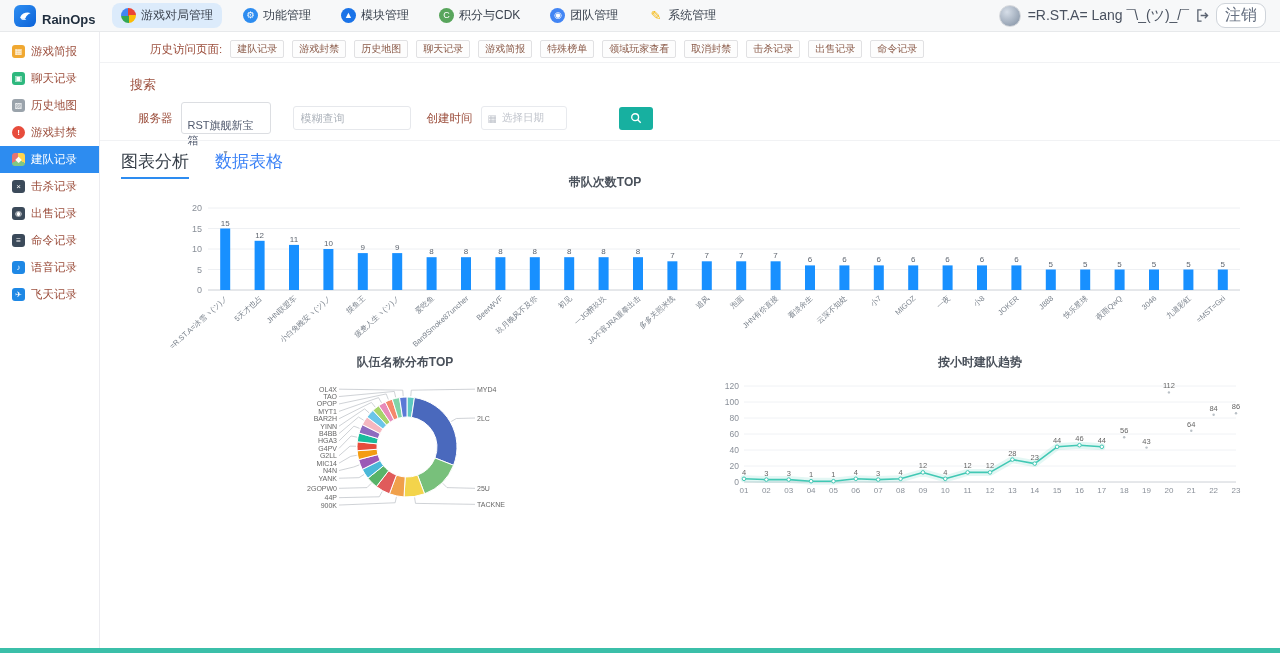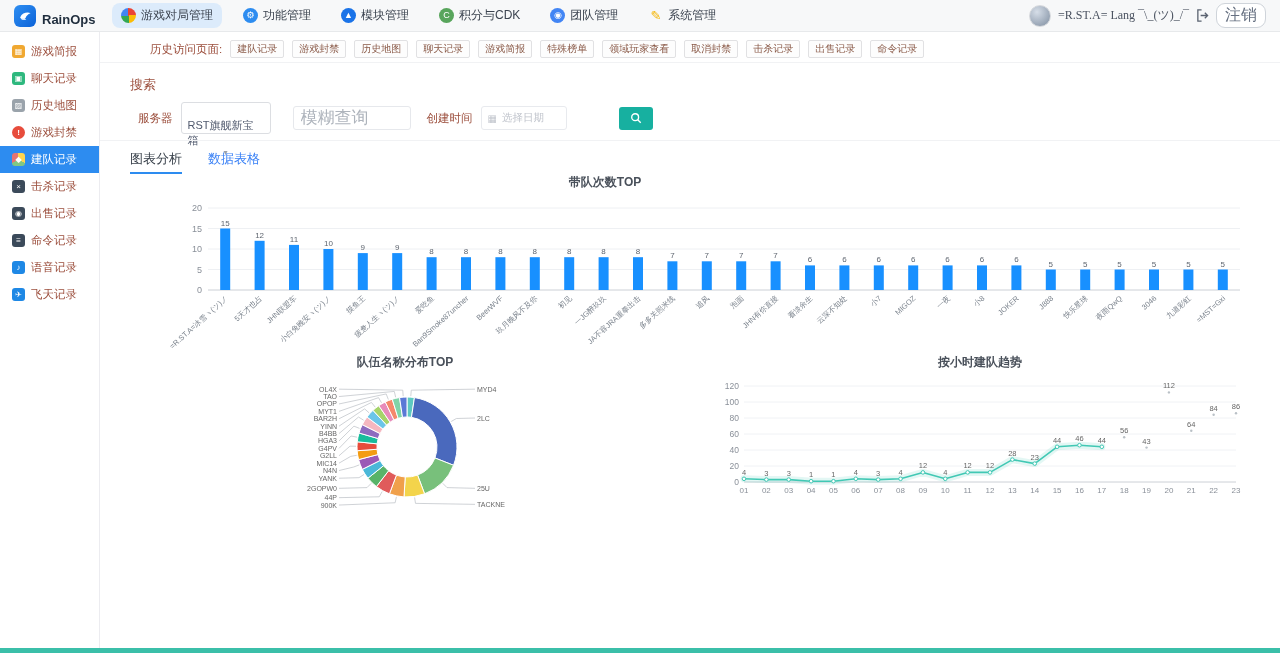--- a/index.html
+++ b/index.html
@@ -23,21 +23,21 @@
   .tm-item{display:flex;align-items:center;gap:5px;padding:4px 9px;border-radius:8px;cursor:pointer;}
   .tm-item.active{background:var(--topnav-active,#dcebfb);}
   .tm-label{font-size:12px;color:#3c4450;white-space:nowrap;}
   .tm-icon{width:15px;height:15px;border-radius:50%;color:#fff;font-size:9px;line-height:15px;
     text-align:center;display:inline-block;flex:none;}
   .tm-icon.multi{background:conic-gradient(#ea4335 0 90deg,#fbbc05 90deg 180deg,#34a853 180deg 270deg,#4285f4 270deg 360deg);}
   .tm-icon.plain{background:none;font-size:13px;}
   .nav-right{display:flex;align-items:center;gap:7px;flex:none;}
   .avatar{width:20px;height:20px;border-radius:50%;cursor:pointer;
     background:radial-gradient(circle at 35% 30%,#d6dee8,#7e8da0);border:1px solid #d6d9dd;}
-  .username{font-size:12px;color:#4a5260;white-space:nowrap;font-family:Liberation Serif, serif;}
+  .username{font-size:14px;color:#4a5260;white-space:nowrap;}
   .logout-icon{cursor:pointer;display:flex;align-items:center;}
   .pill{font-size:16px;color:#667081;border:1px solid #cfd4da;border-radius:9px;
     padding:1px 8px;background:#fff;cursor:pointer;}
   
   aside{position:absolute;left:0;top:32px;bottom:5px;width:100px;box-sizing:border-box;
     background:#fff;border-right:1px solid #ececf0;padding-top:6px;z-index:4;}
   .sb-item{height:27px;display:flex;align-items:center;gap:6px;padding-left:12px;
     font-size:11.5px;color:var(--label-col,#9c4f3d);cursor:pointer;white-space:nowrap;}
   .sb-item.active{background:var(--accent,#2d8cf0);color:#fff;}
   .sb-icon{width:13px;height:13px;border-radius:3px;color:#fff;font-size:8px;line-height:13px;
@@ -52,32 +52,32 @@
     padding:1px 6px;background:#fdfdfd;cursor:pointer;white-space:nowrap;}
   .hr1{position:absolute;left:0;right:0;top:30px;border-top:1px solid #f1f2f4;}
   .search-title{position:absolute;left:30px;top:44px;font-size:13px;color:var(--label-col,#9c4f3d);}
   .search-form{position:absolute;left:38px;top:70px;display:flex;align-items:center;}
   .f-label{font-size:11.5px;color:var(--label-col,#9c4f3d);white-space:nowrap;}
   .select{width:90px;height:24px;border:1px solid #dcdee2;border-radius:3px;margin-left:8px;
     display:flex;align-items:center;justify-content:space-between;padding:15px 6px;
     font-size:11px;color:#515a6e;background:#fff;box-sizing:border-box;cursor:pointer;flex-direction:column;}
   .caret{color:#9aa1ab;font-size:8px;}
   .kw-input{width:118px;height:24px;border:1px solid #e6e8ec;border-radius:3px;margin-left:22px;
-    font-size:17px;color:#515a6e;padding:0 7px;box-sizing:border-box;outline:none;
+    font-size:11px;color:#515a6e;padding:0 7px;box-sizing:border-box;outline:none;
     font-family:"Liberation Sans","DejaVu Sans",sans-serif;}
   .kw-input::placeholder{color:#aeb4bc;}
   .f-label2{margin-left:16px;}
   .date-input{width:86px;height:24px;border:1px solid #e8eaee;border-radius:3px;margin-left:8px;
     display:flex;align-items:center;gap:5px;padding:0 6px;box-sizing:border-box;
     font-size:10.5px;color:#c0c4cc;background:#fff;cursor:pointer;}
   .cal-icon{color:#c0c4cc;font-size:10px;}
   .search-btn{width:34px;height:23px;margin-left:52px;background:var(--btn-col,#17b0a0);
     border:none;border-radius:3px;display:flex;align-items:center;justify-content:center;cursor:pointer;}
   .hr2{position:absolute;left:0;right:0;top:108px;border-top:1px solid #f1f2f4;}
-  .tabs{position:absolute;left:30px;top:118px;display:flex;gap:26px;font-size:13px;}
+  .tabs{position:absolute;left:21px;top:118px;display:flex;gap:26px;font-size:17px;}
   .tab{color:#3b82f6;padding-bottom:4px;cursor:pointer;white-space:nowrap;}
   .tab.active{color:#38404a;border-bottom:2px solid var(--accent,#2d8cf0);}
   .chart{position:absolute;}
   #barchart{left:60px;top:142px;width:1100px;height:195px;}
   #barchart .chart-title{width:890px;}
   #piechart{left:135px;top:322px;width:340px;height:175px;}
   #linechart{left:610px;top:322px;width:540px;height:175px;}
   .chart-title{text-align:center;font-size:12px;font-weight:bold;color:#49505a;height:18px;}
   .footer-bar{position:absolute;left:0;right:0;bottom:0;height:5px;background:var(--footer-col,#3bbfa9);z-index:9;}
 </style>

